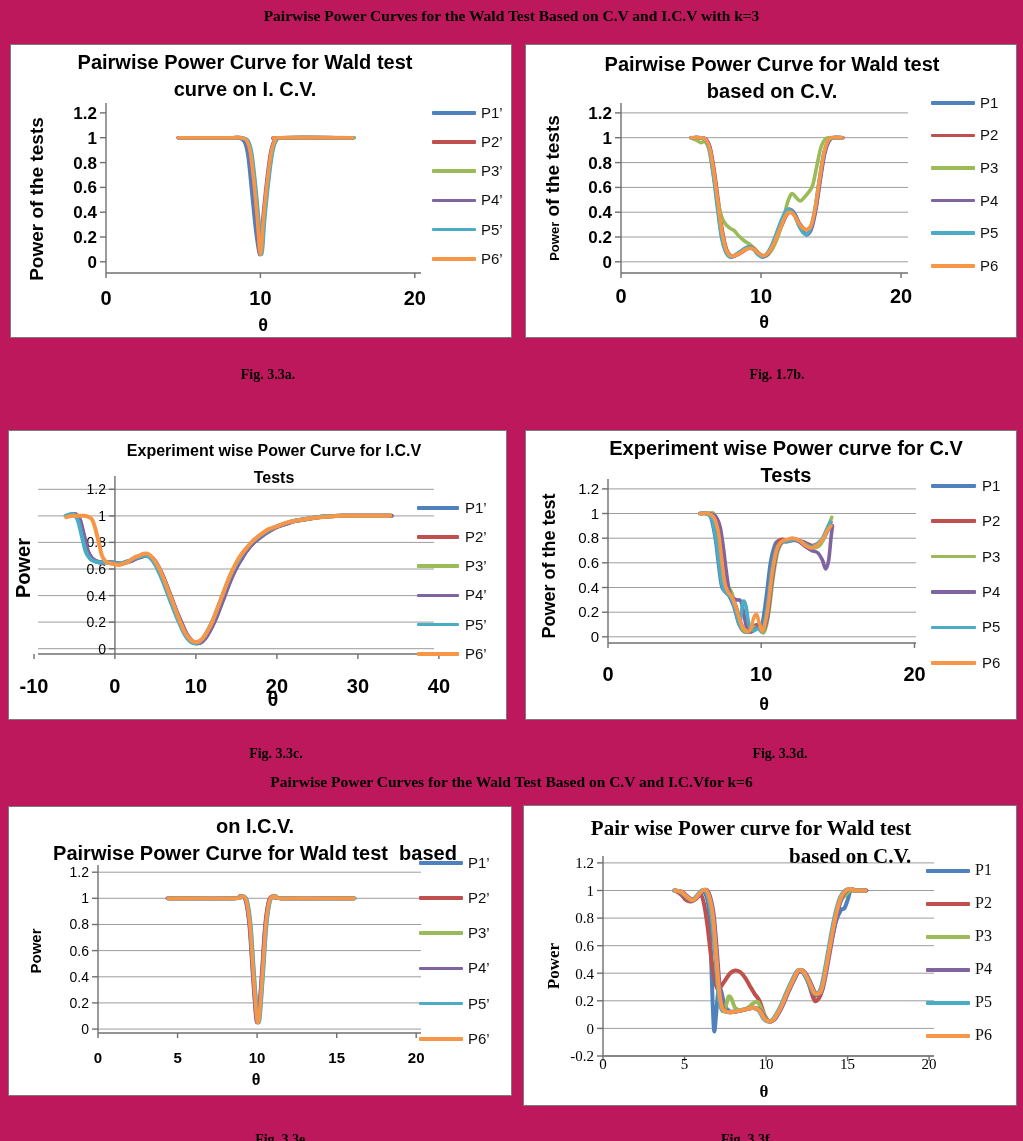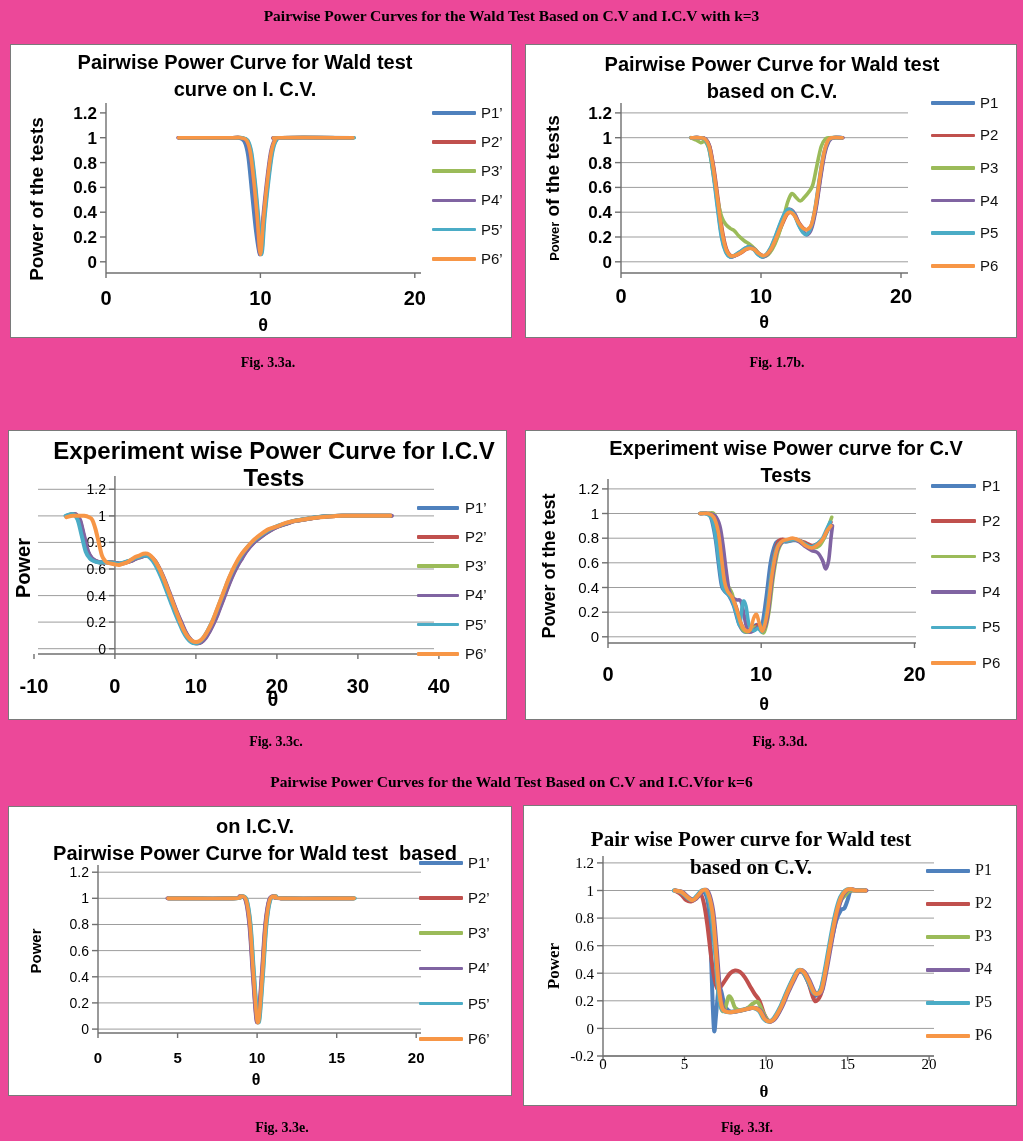--- a/index.html
+++ b/index.html
@@ -1,21 +1,21 @@
 <!DOCTYPE html>
 <html><head>
 <meta charset="utf-8">
 <style>
   html,body{margin:0;padding:0;background:#fff;}
-  .page{position:relative;width:1023px;height:1141px;background:#ec4899;overflow:hidden;
+  .page{position:relative;width:1023px;height:1141px;background:#be185d;overflow:hidden;
         font-family:"Liberation Sans",sans-serif;color:#000;}
   .heading{position:absolute;left:50%;transform:translateX(-50%);
            font-family:"Liberation Serif",serif;font-weight:700;font-size:15.5px;white-space:pre;}
   .caption{position:absolute;transform:translateX(-50%);
-           font-family:"Liberation Serif",serif;font-weight:700;font-size:14px;white-space:pre;}
+           font-family:"Liberation Serif",serif;font-weight:700;font-size:14px;white-space:pre;margin-top:12px;}
   .chart-box{position:absolute;border:1.5px solid #7a7a7a;background:#fff;
              font-family:"Liberation Sans",sans-serif;}
   .chart-box.serif{font-family:"Liberation Serif",serif;}
   .chart-box svg{position:absolute;left:0;top:0;}
   .chart-title{position:absolute;transform:translateX(-50%);font-weight:700;text-align:center;white-space:pre;}
   .ylab{position:absolute;font-weight:700;white-space:pre;transform:translate(-50%,-50%) rotate(-90deg);}
   .xlab{position:absolute;font-weight:700;transform:translateX(-50%);white-space:pre;}
   .legend-line{position:absolute;height:3.5px;border-radius:1px;}
   .legend-label{position:absolute;white-space:pre;color:#111;}
 </style>
@@ -171,21 +171,21 @@
         <text x="348.9" y="262" text-anchor="middle" font-size="20" font-weight="700" fill="#000">30</text>
         <line x1="429.9" x2="429.9" y1="223" y2="228" stroke="#6f6f6f" stroke-width="1.4"></line>
         <text x="429.9" y="262" text-anchor="middle" font-size="20" font-weight="700" fill="#000">40</text>
         <path d="M57.34355828220859 84.85074626865674C58.02 84.63 60.04 83.74 61.39 83.52C62.74 83.30 64.09 82.64 65.44 83.52C66.79 84.41 68.14 85.29 69.49 88.84C70.84 92.38 72.19 99.46 73.54 104.78C74.89 110.09 76.24 116.95 77.59 120.72C78.94 124.48 80.29 125.81 81.64 127.36C82.99 128.91 84.34 129.35 85.69 130.01C87.04 130.68 87.71 131.12 89.74 131.34C91.76 131.56 95.13 131.23 97.83 131.34C100.53 131.45 103.91 131.79 105.93 132.01C107.96 132.23 108.63 132.67 109.98 132.67C111.33 132.67 112.68 132.34 114.03 132.01C115.38 131.68 116.73 131.12 118.08 130.68C119.43 130.24 120.78 129.90 122.13 129.35C123.48 128.80 124.83 127.91 126.18 127.36C127.53 126.80 128.88 126.47 130.23 126.03C131.58 125.59 132.93 124.92 134.28 124.70C135.63 124.48 136.98 124.26 138.33 124.70C139.67 125.14 141.02 126.03 142.37 127.36C143.72 128.69 145.07 130.46 146.42 132.67C147.77 134.89 149.12 137.76 150.47 140.64C151.82 143.52 153.17 146.62 154.52 149.94C155.87 153.26 157.22 157.02 158.57 160.57C159.92 164.11 161.27 167.65 162.62 171.19C163.97 174.74 165.32 178.50 166.67 181.82C168.02 185.14 169.37 188.02 170.72 191.12C172.07 194.22 173.42 197.76 174.77 200.42C176.12 203.07 177.47 205.29 178.82 207.06C180.17 208.83 181.52 210.16 182.87 211.04C184.21 211.93 185.56 212.37 186.91 212.37C188.26 212.37 189.61 211.93 190.96 211.04C192.31 210.16 193.66 208.83 195.01 207.06C196.36 205.29 197.71 202.85 199.06 200.42C200.41 197.98 201.76 195.33 203.11 192.45C204.46 189.57 205.81 186.47 207.16 183.15C208.51 179.83 209.86 176.06 211.21 172.52C212.56 168.98 213.91 165.44 215.26 161.90C216.61 158.35 217.96 154.59 219.31 151.27C220.66 147.95 222.01 144.85 223.36 141.97C224.71 139.09 226.06 136.44 227.40 134.00C228.75 131.56 230.10 129.57 231.45 127.36C232.80 125.14 233.48 123.37 235.50 120.72C237.53 118.06 240.90 114.07 243.60 111.42C246.30 108.76 249.00 106.77 251.70 104.78C254.40 102.78 257.10 101.01 259.80 99.46C262.50 97.91 265.20 96.58 267.90 95.48C270.60 94.37 273.29 93.71 275.99 92.82C278.69 91.94 281.39 90.83 284.09 90.16C286.79 89.50 289.49 89.28 292.19 88.84C294.89 88.39 297.59 87.95 300.29 87.51C302.99 87.06 305.69 86.51 308.39 86.18C311.09 85.85 312.44 85.74 316.48 85.51C320.53 85.29 321.88 84.96 332.68 84.85C343.48 84.74 373.17 84.85 381.27 84.85" fill="none" stroke="#4F81BD" stroke-width="4" stroke-linecap="round" stroke-linejoin="round"></path>
         <path d="M58.55828220858896 84.85074626865674C59.23 84.63 61.26 83.74 62.61 83.52C63.96 83.30 65.31 82.64 66.66 83.52C68.01 84.41 69.36 85.29 70.71 88.84C72.06 92.38 73.40 99.46 74.75 104.78C76.10 110.09 77.45 116.95 78.80 120.72C80.15 124.48 81.50 125.81 82.85 127.36C84.20 128.91 85.55 129.35 86.90 130.01C88.25 130.68 88.93 131.12 90.95 131.34C92.98 131.56 96.35 131.23 99.05 131.34C101.75 131.45 105.12 131.79 107.15 132.01C109.17 132.23 109.85 132.67 111.20 132.67C112.55 132.67 113.90 132.34 115.25 132.01C116.60 131.68 117.94 131.12 119.29 130.68C120.64 130.24 121.99 129.90 123.34 129.35C124.69 128.80 126.04 127.91 127.39 127.36C128.74 126.80 130.09 126.47 131.44 126.03C132.79 125.59 134.14 124.92 135.49 124.70C136.84 124.48 138.19 124.26 139.54 124.70C140.89 125.14 142.24 126.03 143.59 127.36C144.94 128.69 146.29 130.46 147.64 132.67C148.99 134.89 150.34 137.76 151.69 140.64C153.04 143.52 154.39 146.62 155.74 149.94C157.09 153.26 158.44 157.02 159.79 160.57C161.13 164.11 162.48 167.65 163.83 171.19C165.18 174.74 166.53 178.50 167.88 181.82C169.23 185.14 170.58 188.02 171.93 191.12C173.28 194.22 174.63 197.76 175.98 200.42C177.33 203.07 178.68 205.29 180.03 207.06C181.38 208.83 182.73 210.16 184.08 211.04C185.43 211.93 186.78 212.37 188.13 212.37C189.48 212.37 190.83 211.93 192.18 211.04C193.53 210.16 194.88 208.83 196.23 207.06C197.58 205.29 198.93 202.85 200.28 200.42C201.63 197.98 202.98 195.33 204.33 192.45C205.67 189.57 207.02 186.47 208.37 183.15C209.72 179.83 211.07 176.06 212.42 172.52C213.77 168.98 215.12 165.44 216.47 161.90C217.82 158.35 219.17 154.59 220.52 151.27C221.87 147.95 223.22 144.85 224.57 141.97C225.92 139.09 227.27 136.44 228.62 134.00C229.97 131.56 231.32 129.57 232.67 127.36C234.02 125.14 234.69 123.37 236.72 120.72C238.74 118.06 242.12 114.07 244.82 111.42C247.52 108.76 250.21 106.77 252.91 104.78C255.61 102.78 258.31 101.01 261.01 99.46C263.71 97.91 266.41 96.58 269.11 95.48C271.81 94.37 274.51 93.71 277.21 92.82C279.91 91.94 282.61 90.83 285.31 90.16C288.01 89.50 290.71 89.28 293.40 88.84C296.10 88.39 298.80 87.95 301.50 87.51C304.20 87.06 306.90 86.51 309.60 86.18C312.30 85.85 313.65 85.74 317.70 85.51C321.75 85.29 323.10 84.96 333.90 84.85C344.69 84.74 374.39 84.85 382.48 84.85" fill="none" stroke="#C0504D" stroke-width="4" stroke-linecap="round" stroke-linejoin="round"></path>
         <path d="M58.15337423312883 84.85074626865674C58.83 84.63 60.85 83.74 62.20 83.52C63.55 83.30 64.90 82.64 66.25 83.52C67.60 84.41 68.95 85.29 70.30 88.84C71.65 92.38 73.00 99.46 74.35 104.78C75.70 110.09 77.05 116.95 78.40 120.72C79.75 124.48 81.10 125.81 82.45 127.36C83.80 128.91 85.15 129.35 86.50 130.01C87.85 130.68 88.52 131.12 90.55 131.34C92.57 131.56 95.94 131.23 98.64 131.34C101.34 131.45 104.72 131.79 106.74 132.01C108.77 132.23 109.44 132.67 110.79 132.67C112.14 132.67 113.49 132.34 114.84 132.01C116.19 131.68 117.54 131.12 118.89 130.68C120.24 130.24 121.59 129.90 122.94 129.35C124.29 128.80 125.64 127.91 126.99 127.36C128.34 126.80 129.69 126.47 131.04 126.03C132.39 125.59 133.74 124.92 135.09 124.70C136.44 124.48 137.79 124.26 139.13 124.70C140.48 125.14 141.83 126.03 143.18 127.36C144.53 128.69 145.88 130.46 147.23 132.67C148.58 134.89 149.93 137.76 151.28 140.64C152.63 143.52 153.98 146.62 155.33 149.94C156.68 153.26 158.03 157.02 159.38 160.57C160.73 164.11 162.08 167.65 163.43 171.19C164.78 174.74 166.13 178.50 167.48 181.82C168.83 185.14 170.18 188.02 171.53 191.12C172.88 194.22 174.23 197.76 175.58 200.42C176.93 203.07 178.28 205.29 179.63 207.06C180.98 208.83 182.33 210.16 183.67 211.04C185.02 211.93 186.37 212.37 187.72 212.37C189.07 212.37 190.42 211.93 191.77 211.04C193.12 210.16 194.47 208.83 195.82 207.06C197.17 205.29 198.52 202.85 199.87 200.42C201.22 197.98 202.57 195.33 203.92 192.45C205.27 189.57 206.62 186.47 207.97 183.15C209.32 179.83 210.67 176.06 212.02 172.52C213.37 168.98 214.72 165.44 216.07 161.90C217.42 158.35 218.77 154.59 220.12 151.27C221.47 147.95 222.82 144.85 224.17 141.97C225.52 139.09 226.87 136.44 228.21 134.00C229.56 131.56 230.91 129.57 232.26 127.36C233.61 125.14 234.29 123.37 236.31 120.72C238.34 118.06 241.71 114.07 244.41 111.42C247.11 108.76 249.81 106.77 252.51 104.78C255.21 102.78 257.91 101.01 260.61 99.46C263.31 97.91 266.01 96.58 268.71 95.48C271.40 94.37 274.10 93.71 276.80 92.82C279.50 91.94 282.20 90.83 284.90 90.16C287.60 89.50 290.30 89.28 293.00 88.84C295.70 88.39 298.40 87.95 301.10 87.51C303.80 87.06 306.50 86.51 309.20 86.18C311.90 85.85 313.25 85.74 317.29 85.51C321.34 85.29 322.69 84.96 333.49 84.85C344.29 84.74 373.98 84.85 382.08 84.85" fill="none" stroke="#9BBB59" stroke-width="4" stroke-linecap="round" stroke-linejoin="round"></path>
         <path d="M58.96319018404908 84.85074626865674C59.64 84.63 61.66 83.74 63.01 83.52C64.36 83.30 65.71 82.64 67.06 83.52C68.41 84.41 69.76 85.29 71.11 88.84C72.46 92.38 73.81 99.46 75.16 104.78C76.51 110.09 77.86 116.95 79.21 120.72C80.56 124.48 81.91 125.81 83.26 127.36C84.61 128.91 85.96 129.35 87.31 130.01C88.66 130.68 89.33 131.12 91.36 131.34C93.38 131.56 96.75 131.23 99.45 131.34C102.15 131.45 105.53 131.79 107.55 132.01C109.58 132.23 110.25 132.67 111.60 132.67C112.95 132.67 114.30 132.34 115.65 132.01C117.00 131.68 118.35 131.12 119.70 130.68C121.05 130.24 122.40 129.90 123.75 129.35C125.10 128.80 126.45 127.91 127.80 127.36C129.15 126.80 130.50 126.47 131.85 126.03C133.20 125.59 134.55 124.92 135.90 124.70C137.25 124.48 138.60 124.26 139.94 124.70C141.29 125.14 142.64 126.03 143.99 127.36C145.34 128.69 146.69 130.46 148.04 132.67C149.39 134.89 150.74 137.76 152.09 140.64C153.44 143.52 154.79 146.62 156.14 149.94C157.49 153.26 158.84 157.02 160.19 160.57C161.54 164.11 162.89 167.65 164.24 171.19C165.59 174.74 166.94 178.50 168.29 181.82C169.64 185.14 170.99 188.02 172.34 191.12C173.69 194.22 175.04 197.76 176.39 200.42C177.74 203.07 179.09 205.29 180.44 207.06C181.79 208.83 183.13 210.16 184.48 211.04C185.83 211.93 187.18 212.37 188.53 212.37C189.88 212.37 191.23 211.93 192.58 211.04C193.93 210.16 195.28 208.83 196.63 207.06C197.98 205.29 199.33 202.85 200.68 200.42C202.03 197.98 203.38 195.33 204.73 192.45C206.08 189.57 207.43 186.47 208.78 183.15C210.13 179.83 211.48 176.06 212.83 172.52C214.18 168.98 215.53 165.44 216.88 161.90C218.23 158.35 219.58 154.59 220.93 151.27C222.28 147.95 223.63 144.85 224.98 141.97C226.33 139.09 227.67 136.44 229.02 134.00C230.37 131.56 231.72 129.57 233.07 127.36C234.42 125.14 235.10 123.37 237.12 120.72C239.15 118.06 242.52 114.07 245.22 111.42C247.92 108.76 250.62 106.77 253.32 104.78C256.02 102.78 258.72 101.01 261.42 99.46C264.12 97.91 266.82 96.58 269.52 95.48C272.21 94.37 274.91 93.71 277.61 92.82C280.31 91.94 283.01 90.83 285.71 90.16C288.41 89.50 291.11 89.28 293.81 88.84C296.51 88.39 299.21 87.95 301.91 87.51C304.61 87.06 307.31 86.51 310.01 86.18C312.71 85.85 314.06 85.74 318.10 85.51C322.15 85.29 323.50 84.96 334.30 84.85C345.10 84.74 374.79 84.85 382.89 84.85" fill="none" stroke="#8064A2" stroke-width="4" stroke-linecap="round" stroke-linejoin="round"></path>
         <path d="M56.533742331288344 84.85074626865674C57.21 84.63 59.23 83.74 60.58 83.52C61.93 83.30 63.28 82.64 64.63 83.52C65.98 84.41 67.33 85.29 68.68 88.84C70.03 92.38 71.38 99.46 72.73 104.78C74.08 110.09 75.43 116.95 76.78 120.72C78.13 124.48 79.48 125.81 80.83 127.36C82.18 128.91 83.53 129.35 84.88 130.01C86.23 130.68 86.90 131.12 88.93 131.34C90.95 131.56 94.33 131.23 97.02 131.34C99.72 131.45 103.10 131.79 105.12 132.01C107.15 132.23 107.82 132.67 109.17 132.67C110.52 132.67 111.87 132.34 113.22 132.01C114.57 131.68 115.92 131.12 117.27 130.68C118.62 130.24 119.97 129.90 121.32 129.35C122.67 128.80 124.02 127.91 125.37 127.36C126.72 126.80 128.07 126.47 129.42 126.03C130.77 125.59 132.12 124.92 133.47 124.70C134.82 124.48 136.17 124.26 137.52 124.70C138.87 125.14 140.21 126.03 141.56 127.36C142.91 128.69 144.26 130.46 145.61 132.67C146.96 134.89 148.31 137.76 149.66 140.64C151.01 143.52 152.36 146.62 153.71 149.94C155.06 153.26 156.41 157.02 157.76 160.57C159.11 164.11 160.46 167.65 161.81 171.19C163.16 174.74 164.51 178.50 165.86 181.82C167.21 185.14 168.56 188.02 169.91 191.12C171.26 194.22 172.61 197.76 173.96 200.42C175.31 203.07 176.66 205.29 178.01 207.06C179.36 208.83 180.71 210.16 182.06 211.04C183.40 211.93 184.75 212.37 186.10 212.37C187.45 212.37 188.80 211.93 190.15 211.04C191.50 210.16 192.85 208.83 194.20 207.06C195.55 205.29 196.90 202.85 198.25 200.42C199.60 197.98 200.95 195.33 202.30 192.45C203.65 189.57 205.00 186.47 206.35 183.15C207.70 179.83 209.05 176.06 210.40 172.52C211.75 168.98 213.10 165.44 214.45 161.90C215.80 158.35 217.15 154.59 218.50 151.27C219.85 147.95 221.20 144.85 222.55 141.97C223.90 139.09 225.25 136.44 226.60 134.00C227.94 131.56 229.29 129.57 230.64 127.36C231.99 125.14 232.67 123.37 234.69 120.72C236.72 118.06 240.09 114.07 242.79 111.42C245.49 108.76 248.19 106.77 250.89 104.78C253.59 102.78 256.29 101.01 258.99 99.46C261.69 97.91 264.39 96.58 267.09 95.48C269.79 94.37 272.48 93.71 275.18 92.82C277.88 91.94 280.58 90.83 283.28 90.16C285.98 89.50 288.68 89.28 291.38 88.84C294.08 88.39 296.78 87.95 299.48 87.51C302.18 87.06 304.88 86.51 307.58 86.18C310.28 85.85 311.63 85.74 315.67 85.51C319.72 85.29 321.07 84.96 331.87 84.85C342.67 84.74 372.36 84.85 380.46 84.85" fill="none" stroke="#4BACC6" stroke-width="4" stroke-linecap="round" stroke-linejoin="round"></path>
         <path d="M57.34355828220859 86.17910447761196C58.42 85.96 61.80 85.07 63.82 84.85C65.85 84.63 67.60 84.85 69.49 84.85C71.38 84.85 73.40 84.63 75.16 84.85C76.91 85.07 78.67 85.51 80.02 86.18C81.37 86.84 82.18 86.84 83.26 88.84C84.34 90.83 85.42 94.37 86.50 98.13C87.58 101.90 88.66 106.99 89.74 111.42C90.82 115.85 91.90 121.60 92.98 124.70C94.06 127.80 95.13 128.80 96.21 130.01C97.29 131.23 98.37 131.56 99.45 132.01C100.53 132.45 101.61 132.45 102.69 132.67C103.77 132.89 104.72 133.11 105.93 133.34C107.15 133.56 108.63 134.11 109.98 134.00C111.33 133.89 112.68 133.11 114.03 132.67C115.38 132.23 116.73 132.01 118.08 131.34C119.43 130.68 120.78 129.57 122.13 128.69C123.48 127.80 124.83 126.69 126.18 126.03C127.53 125.37 128.88 125.25 130.23 124.70C131.58 124.15 132.93 123.04 134.28 122.71C135.63 122.38 136.98 122.27 138.33 122.71C139.67 123.15 141.02 124.04 142.37 125.37C143.72 126.69 145.07 128.58 146.42 130.68C147.77 132.78 149.12 135.22 150.47 137.99C151.82 140.75 153.17 143.96 154.52 147.28C155.87 150.60 157.22 154.37 158.57 157.91C159.92 161.45 161.27 165.00 162.62 168.54C163.97 172.08 165.32 175.62 166.67 179.16C168.02 182.71 169.37 186.47 170.72 189.79C172.07 193.11 173.42 196.43 174.77 199.09C176.12 201.75 177.47 203.96 178.82 205.73C180.17 207.50 181.52 208.83 182.87 209.72C184.21 210.60 185.56 211.04 186.91 211.04C188.26 211.04 189.61 210.60 190.96 209.72C192.31 208.83 193.66 207.50 195.01 205.73C196.36 203.96 197.71 201.52 199.06 199.09C200.41 196.65 201.76 194.22 203.11 191.12C204.46 188.02 205.81 184.03 207.16 180.49C208.51 176.95 209.86 173.41 211.21 169.87C212.56 166.32 213.91 162.78 215.26 159.24C216.61 155.70 217.96 151.93 219.31 148.61C220.66 145.29 222.01 142.19 223.36 139.31C224.71 136.44 226.06 133.78 227.40 131.34C228.75 128.91 230.10 126.69 231.45 124.70C232.80 122.71 233.48 121.82 235.50 119.39C237.53 116.95 240.90 112.75 243.60 110.09C246.30 107.43 249.00 105.44 251.70 103.45C254.40 101.46 257.10 99.46 259.80 98.13C262.50 96.81 265.20 96.47 267.90 95.48C270.60 94.48 273.29 93.04 275.99 92.16C278.69 91.27 281.39 90.72 284.09 90.16C286.79 89.61 289.49 89.28 292.19 88.84C294.89 88.39 297.59 87.91 300.29 87.51C302.99 87.11 305.69 86.73 308.39 86.44C311.09 86.16 313.79 85.98 316.48 85.78C319.18 85.58 321.88 85.40 324.58 85.25C327.28 85.09 323.23 84.92 332.68 84.85C342.13 84.78 373.17 84.85 381.27 84.85" fill="none" stroke="#F79646" stroke-width="4" stroke-linecap="round" stroke-linejoin="round"></path>
       </svg>
-      <div class="chart-title" style="left: 265px; top: 6px; font-size: 24px; line-height: 27px;"><div>Experiment wise Power Curve for I.C.V</div><div>Tests</div></div>
+      <div class="chart-title" style="left: 265px; top: 6px; font-size: 16px; line-height: 27px;"><div>Experiment wise Power Curve for I.C.V</div><div>Tests</div></div>
       <div class="ylab" style="left: 14px; top: 137px; font-size: 20px;">Power</div>
       <div class="xlab" style="left: 264px; top: 257px; font-size: 20px;">θ</div>
       <div class="legend-line" style="left: 408px; top: 75px; width: 42px; background: rgb(79, 129, 189);"></div>
       <div class="legend-label" style="left: 456px; top: 67.7px; font-size: 15px;">P1’</div>
       <div class="legend-line" style="left: 408px; top: 104.2px; width: 42px; background: rgb(192, 80, 77);"></div>
       <div class="legend-label" style="left: 456px; top: 96.9px; font-size: 15px;">P2’</div>
       <div class="legend-line" style="left: 408px; top: 133.4px; width: 42px; background: rgb(155, 187, 89);"></div>
       <div class="legend-label" style="left: 456px; top: 126.1px; font-size: 15px;">P3’</div>
       <div class="legend-line" style="left: 408px; top: 162.6px; width: 42px; background: rgb(128, 100, 162);"></div>
       <div class="legend-label" style="left: 456px; top: 155.3px; font-size: 15px;">P4’</div>
@@ -344,21 +344,21 @@
         <text x="323.6" y="263" text-anchor="middle" font-size="15" font-weight="400" fill="#000">15</text>
         <line x1="405.1" x2="405.1" y1="250" y2="255" stroke="#6f6f6f" stroke-width="1.4"></line>
         <text x="405.1" y="263" text-anchor="middle" font-size="15" font-weight="400" fill="#000">20</text>
         <path d="M150.74384236453204 84.48275862068965C152.10 84.94 156.45 85.86 158.90 87.24C161.34 88.62 163.52 91.84 165.42 92.76C167.32 93.68 168.68 93.45 170.31 92.76C171.94 92.07 173.57 89.77 175.20 88.62C176.83 87.47 178.60 84.25 180.09 85.86C181.59 87.47 183.08 89.31 184.17 98.28C185.26 107.24 185.88 123.56 186.62 139.66C187.35 155.75 187.97 180.57 188.57 194.83C189.17 209.08 189.58 223.33 190.20 225.17C190.83 227.01 191.56 213.22 192.32 205.86C193.08 198.51 193.95 184.48 194.77 181.03C195.58 177.59 196.26 182.18 197.21 185.17C198.17 188.16 199.25 195.75 200.48 198.97C201.70 202.18 203.06 203.33 204.55 204.48C206.05 205.63 207.54 205.86 209.44 205.86C211.35 205.86 213.79 204.94 215.97 204.48C218.14 204.02 220.31 203.56 222.49 203.10C224.66 202.64 226.84 201.49 229.01 201.72C231.18 201.95 233.63 202.64 235.53 204.48C237.43 206.32 238.79 210.92 240.42 212.76C242.05 214.60 243.68 215.52 245.32 215.52C246.95 215.52 248.30 215.06 250.21 212.76C252.11 210.46 254.56 206.09 256.73 201.72C258.90 197.36 261.08 191.61 263.25 186.55C265.43 181.49 267.87 175.06 269.77 171.38C271.68 167.70 273.03 165.17 274.67 164.48C276.30 163.79 277.93 165.17 279.56 167.24C281.19 169.31 282.82 173.45 284.45 176.90C286.08 180.34 287.98 185.86 289.34 187.93C290.70 190.00 291.24 190.46 292.60 189.31C293.96 188.16 295.86 186.09 297.49 181.03C299.12 175.98 300.75 166.55 302.38 158.97C304.01 151.38 305.65 142.87 307.28 135.52C308.91 128.16 310.54 120.11 312.17 114.83C313.80 109.54 315.70 105.86 317.06 103.79C318.42 101.72 319.23 104.02 320.32 102.41C321.41 100.80 322.49 97.13 323.58 94.14C324.67 91.15 325.21 86.09 326.84 84.48C328.47 82.87 330.92 84.48 333.36 84.48C335.81 84.48 340.16 84.48 341.52 84.48" fill="none" stroke="#4F81BD" stroke-width="4" stroke-linecap="round" stroke-linejoin="round"></path>
         <path d="M150.74384236453204 84.48275862068965C151.83 85.17 155.36 87.01 157.27 88.62C159.17 90.23 160.53 92.99 162.16 94.14C163.79 95.29 165.42 95.75 167.05 95.52C168.68 95.29 170.31 93.91 171.94 92.76C173.57 91.61 175.47 87.70 176.83 88.62C178.19 89.54 179.01 93.22 180.09 98.28C181.18 103.33 182.27 110.92 183.35 118.97C184.44 127.01 185.53 138.05 186.62 146.55C187.70 155.06 188.79 164.02 189.88 170.00C190.96 175.98 192.05 180.57 193.14 182.41C194.22 184.25 195.04 182.41 196.40 181.03C197.76 179.66 199.66 176.44 201.29 174.14C202.92 171.84 204.55 168.85 206.18 167.24C207.81 165.63 209.44 164.71 211.07 164.48C212.70 164.25 214.33 164.71 215.97 165.86C217.60 167.01 219.23 169.08 220.86 171.38C222.49 173.68 224.12 176.90 225.75 179.66C227.38 182.41 229.01 185.40 230.64 187.93C232.27 190.46 233.90 191.38 235.53 194.83C237.16 198.28 238.79 205.17 240.42 208.62C242.05 212.07 243.68 214.83 245.32 215.52C246.95 216.21 248.30 215.06 250.21 212.76C252.11 210.46 254.56 206.09 256.73 201.72C258.90 197.36 261.08 191.38 263.25 186.55C265.43 181.72 267.87 176.21 269.77 172.76C271.68 169.31 273.03 166.78 274.67 165.86C276.30 164.94 277.93 165.40 279.56 167.24C281.19 169.08 282.82 172.76 284.45 176.90C286.08 181.03 287.98 189.08 289.34 192.07C290.70 195.06 291.24 195.75 292.60 194.83C293.96 193.91 295.86 192.07 297.49 186.55C299.12 181.03 300.75 170.46 302.38 161.72C304.01 152.99 305.65 142.87 307.28 134.14C308.91 125.40 310.54 116.21 312.17 109.31C313.80 102.41 315.43 96.67 317.06 92.76C318.69 88.85 320.05 87.24 321.95 85.86C323.85 84.48 325.21 84.71 328.47 84.48C331.73 84.25 339.34 84.48 341.52 84.48" fill="none" stroke="#C0504D" stroke-width="4" stroke-linecap="round" stroke-linejoin="round"></path>
         <path d="M150.74384236453204 84.48275862068965C151.83 84.71 155.09 84.71 157.27 85.86C159.44 87.01 161.89 90.00 163.79 91.38C165.69 92.76 167.05 94.37 168.68 94.14C170.31 93.91 171.94 91.61 173.57 90.00C175.20 88.39 176.83 84.94 178.46 84.48C180.09 84.02 181.72 82.64 183.35 87.24C184.99 91.84 186.89 102.18 188.25 112.07C189.61 121.95 190.42 133.91 191.51 146.55C192.59 159.20 193.68 178.28 194.77 187.93C195.86 197.59 196.94 202.18 198.03 204.48C199.12 206.78 200.20 204.02 201.29 201.72C202.38 199.43 203.46 192.07 204.55 190.69C205.64 189.31 206.73 191.61 207.81 193.45C208.90 195.29 209.44 199.89 211.07 201.72C212.70 203.56 215.42 204.48 217.60 204.48C219.77 204.48 222.22 202.87 224.12 201.72C226.02 200.57 227.38 198.51 229.01 197.59C230.64 196.67 232.27 194.83 233.90 196.21C235.53 197.59 237.16 202.87 238.79 205.86C240.42 208.85 242.05 212.76 243.68 214.14C245.32 215.52 246.67 215.52 248.58 214.14C250.48 212.76 252.92 210.00 255.10 205.86C257.27 201.72 259.45 194.37 261.62 189.31C263.79 184.25 265.97 179.66 268.14 175.52C270.32 171.38 272.76 166.09 274.67 164.48C276.57 162.87 277.93 164.25 279.56 165.86C281.19 167.47 282.82 170.92 284.45 174.14C286.08 177.36 287.98 182.87 289.34 185.17C290.70 187.47 291.24 188.39 292.60 187.93C293.96 187.47 295.86 187.24 297.49 182.41C299.12 177.59 300.75 167.47 302.38 158.97C304.01 150.46 305.65 140.11 307.28 131.38C308.91 122.64 310.54 112.76 312.17 106.55C313.80 100.34 315.43 97.13 317.06 94.14C318.69 91.15 320.32 90.23 321.95 88.62C323.58 87.01 323.58 85.17 326.84 84.48C330.10 83.79 339.07 84.48 341.52 84.48" fill="none" stroke="#9BBB59" stroke-width="4" stroke-linecap="round" stroke-linejoin="round"></path>
         <path d="M151.72216748768471 84.48275862068965C152.81 84.71 156.07 84.71 158.24 85.86C160.42 87.01 162.86 90.00 164.77 91.38C166.67 92.76 168.03 94.37 169.66 94.14C171.29 93.91 172.92 91.61 174.55 90.00C176.18 88.39 177.81 85.17 179.44 84.48C181.07 83.79 182.70 82.41 184.33 85.86C185.96 89.31 187.87 96.21 189.22 105.17C190.58 114.14 191.40 127.01 192.49 139.66C193.57 152.30 194.66 170.69 195.75 181.03C196.83 191.38 197.65 197.59 199.01 201.72C200.37 205.86 202.00 205.17 203.90 205.86C205.80 206.55 208.25 206.09 210.42 205.86C212.60 205.63 214.77 204.94 216.94 204.48C219.12 204.02 221.29 203.56 223.47 203.10C225.64 202.64 227.81 201.49 229.99 201.72C232.16 201.95 234.61 202.64 236.51 204.48C238.41 206.32 239.77 210.92 241.40 212.76C243.03 214.60 244.66 215.52 246.29 215.52C247.92 215.52 249.28 215.06 251.19 212.76C253.09 210.46 255.53 206.09 257.71 201.72C259.88 197.36 262.06 191.38 264.23 186.55C266.40 181.72 268.85 176.44 270.75 172.76C272.65 169.08 274.01 165.63 275.64 164.48C277.27 163.33 278.90 164.25 280.53 165.86C282.17 167.47 283.80 170.92 285.43 174.14C287.06 177.36 288.96 182.87 290.32 185.17C291.68 187.47 292.22 188.16 293.58 187.93C294.94 187.70 296.84 188.39 298.47 183.79C300.10 179.20 301.73 168.85 303.36 160.34C304.99 151.84 306.62 141.49 308.25 132.76C309.88 124.02 311.52 114.83 313.15 107.93C314.78 101.03 316.41 95.29 318.04 91.38C319.67 87.47 321.30 85.86 322.93 84.48C324.56 83.10 326.19 83.10 327.82 83.10C329.45 83.10 330.27 84.25 332.71 84.48C335.16 84.71 340.87 84.48 342.50 84.48" fill="none" stroke="#8064A2" stroke-width="4" stroke-linecap="round" stroke-linejoin="round"></path>
         <path d="M149.7655172413793 84.48275862068965C150.85 84.71 154.11 84.71 156.29 85.86C158.46 87.01 160.91 90.00 162.81 91.38C164.71 92.76 166.07 94.37 167.70 94.14C169.33 93.91 170.96 91.61 172.59 90.00C174.22 88.39 175.85 85.17 177.48 84.48C179.12 83.79 180.75 82.41 182.38 85.86C184.01 89.31 185.91 96.21 187.27 105.17C188.63 114.14 189.44 127.01 190.53 139.66C191.62 152.30 192.70 170.69 193.79 181.03C194.88 191.38 195.69 197.59 197.05 201.72C198.41 205.86 200.04 205.17 201.94 205.86C203.85 206.55 206.29 206.09 208.47 205.86C210.64 205.63 212.81 204.94 214.99 204.48C217.16 204.02 219.34 203.56 221.51 203.10C223.68 202.64 225.86 201.49 228.03 201.72C230.21 201.95 232.65 202.64 234.55 204.48C236.46 206.32 237.81 210.92 239.45 212.76C241.08 214.60 242.71 215.52 244.34 215.52C245.97 215.52 247.33 215.06 249.23 212.76C251.13 210.46 253.58 206.09 255.75 201.72C257.92 197.36 260.10 191.38 262.27 186.55C264.45 181.72 266.89 176.44 268.80 172.76C270.70 169.08 272.06 165.63 273.69 164.48C275.32 163.33 276.95 164.25 278.58 165.86C280.21 167.47 281.84 170.92 283.47 174.14C285.10 177.36 287.00 182.87 288.36 185.17C289.72 187.47 290.26 188.16 291.62 187.93C292.98 187.70 294.88 188.39 296.51 183.79C298.14 179.20 299.78 168.85 301.41 160.34C303.04 151.84 304.67 141.49 306.30 132.76C307.93 124.02 309.56 114.83 311.19 107.93C312.82 101.03 314.45 95.29 316.08 91.38C317.71 87.47 319.34 85.86 320.97 84.48C322.60 83.10 324.23 83.10 325.86 83.10C327.49 83.10 328.31 84.25 330.76 84.48C333.20 84.71 338.91 84.48 340.54 84.48" fill="none" stroke="#4BACC6" stroke-width="4" stroke-linecap="round" stroke-linejoin="round"></path>
         <path d="M150.74384236453204 84.48275862068965C151.83 84.71 155.09 84.71 157.27 85.86C159.44 87.01 161.89 90.00 163.79 91.38C165.69 92.76 167.05 94.37 168.68 94.14C170.31 93.91 171.94 91.61 173.57 90.00C175.20 88.39 176.83 85.17 178.46 84.48C180.09 83.79 181.72 82.41 183.35 85.86C184.99 89.31 186.89 96.21 188.25 105.17C189.61 114.14 190.42 127.01 191.51 139.66C192.59 152.30 193.68 170.69 194.77 181.03C195.86 191.38 196.67 197.59 198.03 201.72C199.39 205.86 201.02 205.17 202.92 205.86C204.82 206.55 207.27 206.09 209.44 205.86C211.62 205.63 213.79 204.94 215.97 204.48C218.14 204.02 220.31 203.56 222.49 203.10C224.66 202.64 226.84 201.49 229.01 201.72C231.18 201.95 233.63 202.64 235.53 204.48C237.43 206.32 238.79 210.92 240.42 212.76C242.05 214.60 243.68 215.52 245.32 215.52C246.95 215.52 248.30 215.06 250.21 212.76C252.11 210.46 254.56 206.09 256.73 201.72C258.90 197.36 261.08 191.38 263.25 186.55C265.43 181.72 267.87 176.44 269.77 172.76C271.68 169.08 273.03 165.63 274.67 164.48C276.30 163.33 277.93 164.25 279.56 165.86C281.19 167.47 282.82 170.92 284.45 174.14C286.08 177.36 287.98 182.87 289.34 185.17C290.70 187.47 291.24 188.16 292.60 187.93C293.96 187.70 295.86 188.39 297.49 183.79C299.12 179.20 300.75 168.85 302.38 160.34C304.01 151.84 305.65 141.49 307.28 132.76C308.91 124.02 310.54 114.83 312.17 107.93C313.80 101.03 315.43 95.29 317.06 91.38C318.69 87.47 320.32 85.86 321.95 84.48C323.58 83.10 325.21 83.10 326.84 83.10C328.47 83.10 329.29 84.25 331.73 84.48C334.18 84.71 339.89 84.48 341.52 84.48" fill="none" stroke="#F79646" stroke-width="4" stroke-linecap="round" stroke-linejoin="round"></path>
       </svg>
-      <div class="chart-title" style="left: 227px; top: 19px; font-size: 21px; line-height: 28px;"><div>Pair wise Power curve for Wald test</div><div>based on C.V.</div></div>
+      <div class="chart-title" style="left: 227px; top: 8px; font-size: 21px; line-height: 28px; text-align: right;"><div>Pair wise Power curve for Wald test</div><div>based on C.V.</div></div>
       <div class="ylab" style="left: 30px; top: 160px; font-size: 17px;">Power</div>
       <div class="xlab" style="left: 240px; top: 276px; font-size: 17px;">θ</div>
       <div class="legend-line" style="left: 402px; top: 63px; width: 44px; background: rgb(79, 129, 189);"></div>
       <div class="legend-label" style="left: 451px; top: 55.08px; font-size: 16px;">P1</div>
       <div class="legend-line" style="left: 402px; top: 96px; width: 44px; background: rgb(192, 80, 77);"></div>
       <div class="legend-label" style="left: 451px; top: 88.08px; font-size: 16px;">P2</div>
       <div class="legend-line" style="left: 402px; top: 129px; width: 44px; background: rgb(155, 187, 89);"></div>
       <div class="legend-label" style="left: 451px; top: 121.08px; font-size: 16px;">P3</div>
       <div class="legend-line" style="left: 402px; top: 162px; width: 44px; background: rgb(128, 100, 162);"></div>
       <div class="legend-label" style="left: 451px; top: 154.08px; font-size: 16px;">P4</div>

